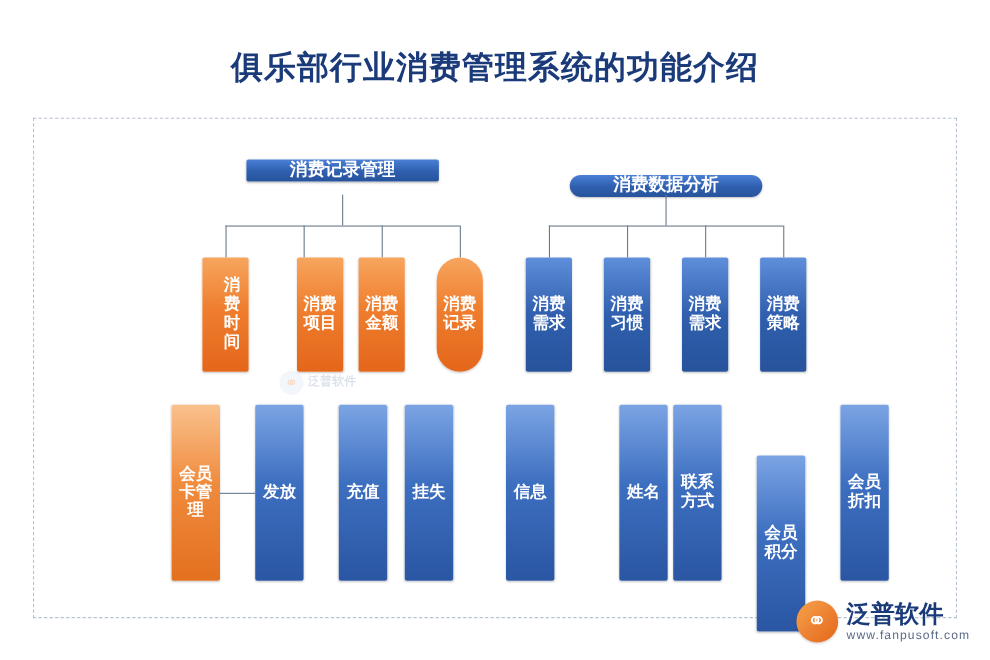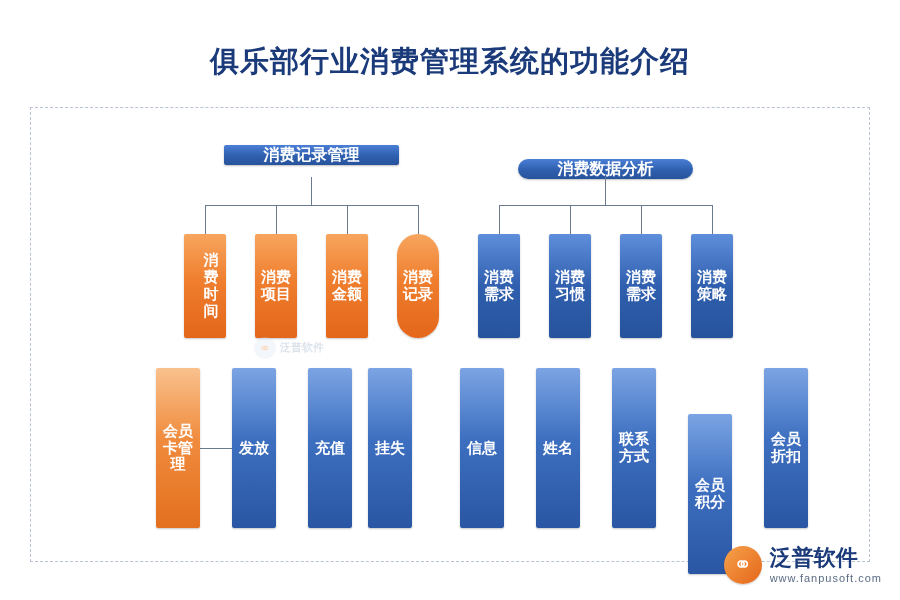--- a/index.html
+++ b/index.html
@@ -130,21 +130,21 @@
 <div class="box hdr" style="left:224px;top:145px;width:175px;">消费记录管理</div>
 
 <div class="ln lnv" style="left:311px;top:177px;height:28px;"></div>
 <div class="ln lnh" style="left:205px;top:205px;width:213px;"></div>
 <div class="ln lnv" style="left:205px;top:205px;height:29px;"></div>
 <div class="ln lnv" style="left:276px;top:205px;height:29px;"></div>
 <div class="ln lnv" style="left:347px;top:205px;height:29px;"></div>
 <div class="ln lnv" style="left:418px;top:205px;height:29px;"></div>
 
 <div class="box orange" style="left:184px;top:234px;padding-left:16px;">消费时间</div>
-<div class="box orange" style="left:255px;top:234px;font-family:Liberation Serif, serif;">消费项目</div>
+<div class="box orange" style="left:270px;top:234px;font-family:Liberation Serif, serif;">消费项目</div>
 <div class="box orange" style="left:326px;top:234px;">消费金额</div>
 <div class="box orange" style="left:397px;top:234px;border-radius:21px;">消费记录</div>
 
 <div class="box hdr" style="left:518px;top:159px;width:175px;border-radius:13px;">消费数据分析</div>
 
 <div class="ln lnv" style="left:605px;top:177px;height:28px;"></div>
 <div class="ln lnh" style="left:499px;top:205px;width:213px;"></div>
 <div class="ln lnv" style="left:499px;top:205px;height:29px;"></div>
 <div class="ln lnv" style="left:570px;top:205px;height:29px;"></div>
 <div class="ln lnv" style="left:641px;top:205px;height:29px;"></div>
@@ -160,21 +160,21 @@
   <div class="wm-tx">泛普软件</div>
 </div>
 
 <div class="ln lnh" style="left:200px;top:448px;width:32px;"></div>
 
 <div class="box tall tall-orange" style="left:156px;top:368px;">会员卡管理</div>
 <div class="box tall tall-blue" style="left:232px;top:368px;">发放</div>
 <div class="box tall tall-blue" style="left:308px;top:368px;">充值</div>
 <div class="box tall tall-blue" style="left:368px;top:368px;">挂失</div>
 <div class="box tall tall-blue" style="left:460px;top:368px;">信息</div>
-<div class="box tall tall-blue" style="left:536px;top:368px;text-align:center;">姓名</div>
+<div class="box tall tall-blue" style="left:563px;top:368px;text-align:center;">姓名</div>
 <div class="box tall tall-blue" style="left:612px;top:368px;">联系方式</div>
 <div class="box tall tall-blue" style="left:688px;top:368px;margin-top:46px;">会员积分</div>
 <div class="box tall tall-blue" style="left:764px;top:368px;">会员折扣</div>
 
 <div id="logo">
   <div class="l-ico">⚭</div>
   <div>
     <div class="l-cn">泛普软件</div>
     <div class="l-en">www.fanpusoft.com</div>
   </div>

